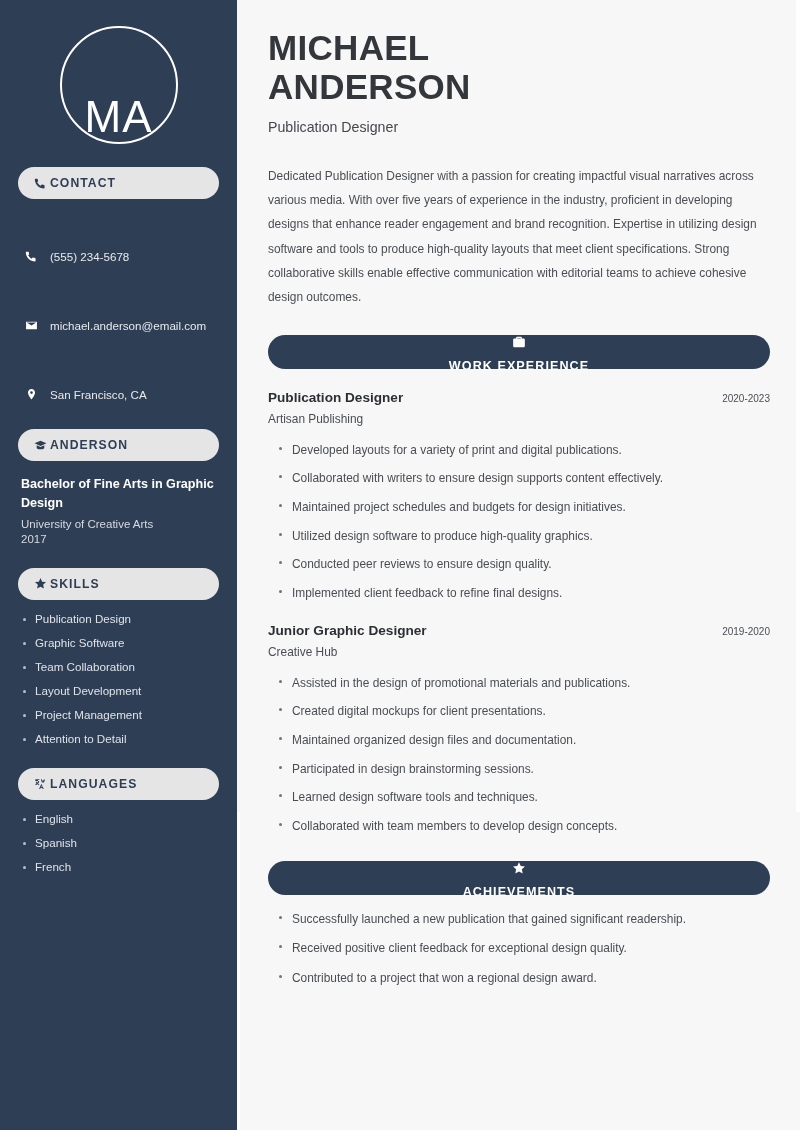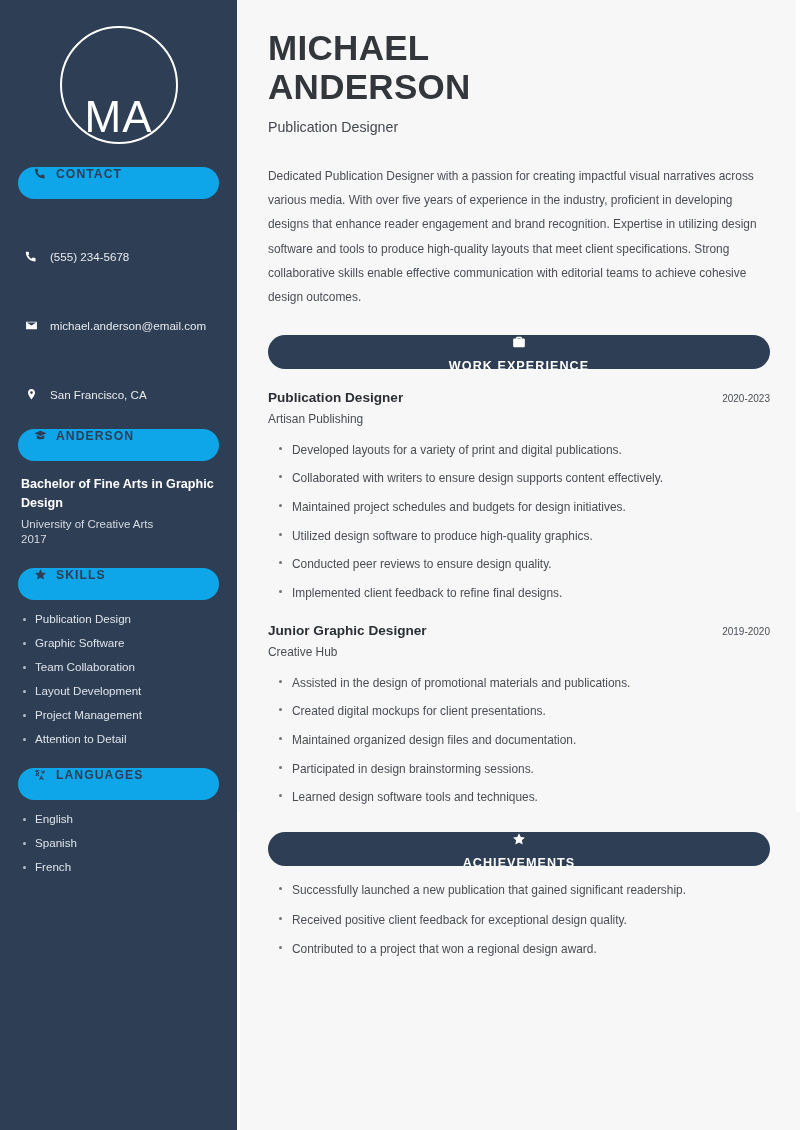--- a/index.html
+++ b/index.html
@@ -27,23 +27,23 @@
   .avatar {
     width:118px; height:118px; border-radius:50%;
     border:2px solid #ffffff;
     display:flex; align-items:flex-end; justify-content:center;
   }
   .avatar-initials {
     color:#ffffff; font-size:44px; font-weight:400; letter-spacing:1px;
   }
 
   .pill {
-    background:#0ea5e9; border-radius:999px;
-    height:32px; display:flex; align-items:flex-start;
-    padding:0 16px; gap:9px;
+    background:#e5e5e5; border-radius:999px;
+    height:32px; display:flex; align-items:center;
+    padding:0 16px; gap:3px;
     margin-top:23px;
   }
   .pill-label {
     color:#2e3e54; font-size:12.2px; font-weight:700; letter-spacing:1.05px;
   }
   .pill-icon { display:flex; align-items:center; color:#2e3e54; }
   .pill-icon svg { display:block; }
 
   .contact-list { margin-top:13px; }
   .contact-row {
@@ -260,20 +260,21 @@
         <span class="job-title">Junior Graphic Designer</span>
         <span class="job-dates">2019-2020</span>
       </div>
       <div class="job-org">Creative Hub</div>
       <ul class="main-ul">
         <li>Assisted in the design of promotional materials and publications.</li>
         <li>Created digital mockups for client presentations.</li>
         <li>Maintained organized design files and documentation.</li>
         <li>Participated in design brainstorming sessions.</li>
         <li>Learned design software tools and techniques.</li>
+        <li>Collaborated with team members to develop design concepts.</li>
       </ul>
     </div>
 
     <div class="sec-bar">
       <span class="sec-bar-icon">
         <svg width="14" height="14" viewBox="0 0 24 24" fill="currentColor">
             <path d="M12 2l3 6.6 7.2.8-5.3 4.9 1.4 7.1L12 17.9 5.7 21.4l1.4-7.1L1.8 9.4 9 8.6 12 2z"></path>
           </svg>
       </span>
       <span class="sec-bar-label">ACHIEVEMENTS</span>

